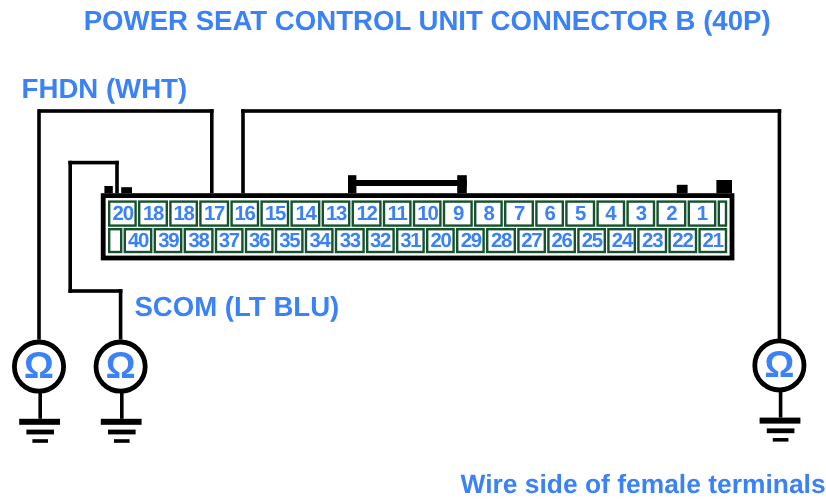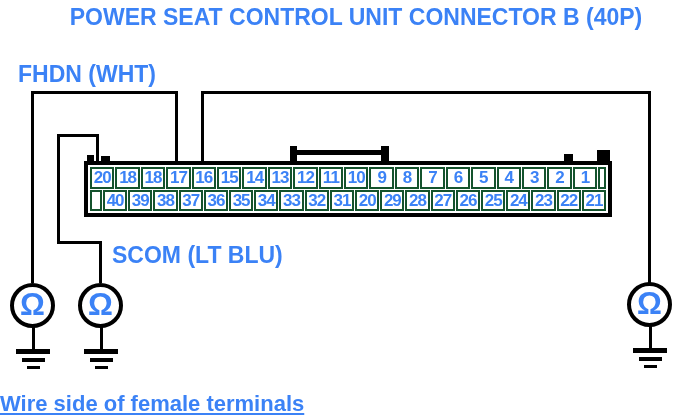--- a/index.html
+++ b/index.html
@@ -9,22 +9,22 @@
   }
   .title{
     position:absolute;top:4px;left:24px;width:664px;text-align:center;
     font-size:23px;font-weight:bold;white-space:nowrap;
   }
   .sig-label{position:absolute;font-size:23px;font-weight:bold;white-space:nowrap;}
   .lbl-fhdn{left:18px;top:61px;}
   .lbl-fhup{left:201px;top:61px;}
   .lbl-scom{left:112px;top:242px;}
   .caption{
-    position:absolute;top:391px;left:0;width:688px;text-align:left;
-    font-size:22px;font-weight:bold;text-decoration:underline;
+    position:absolute;top:391px;left:0;width:688px;text-align:right;
+    font-size:22px;font-weight:bold;
   }
   .wire{position:absolute;background:#000;}
   
   .w-fhdn-h   {left:32px; top:91px; width:146px;height:3px;}
   .w-fhdn-vl  {left:31px; top:91px; width:3px;  height:192px;}
   .w-fhdn-vr  {left:175px;top:91px; width:3px;  height:74px;}
   .w-fhup-h   {left:201px;top:91px; width:450px;height:3px;}
   .w-fhup-vl  {left:201px;top:91px; width:3px;  height:74px;}
   .w-fhup-vr  {left:648px;top:91px; width:3px;  height:192px;}
   .w-scom-v1  {left:96px; top:134px;width:3px;  height:29px;}

